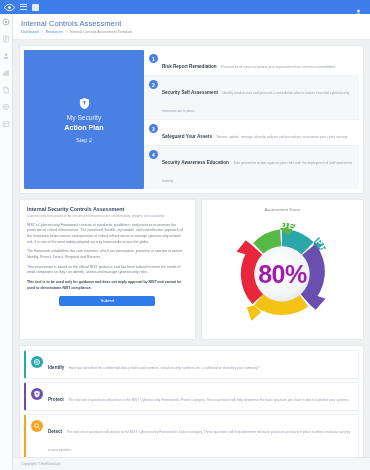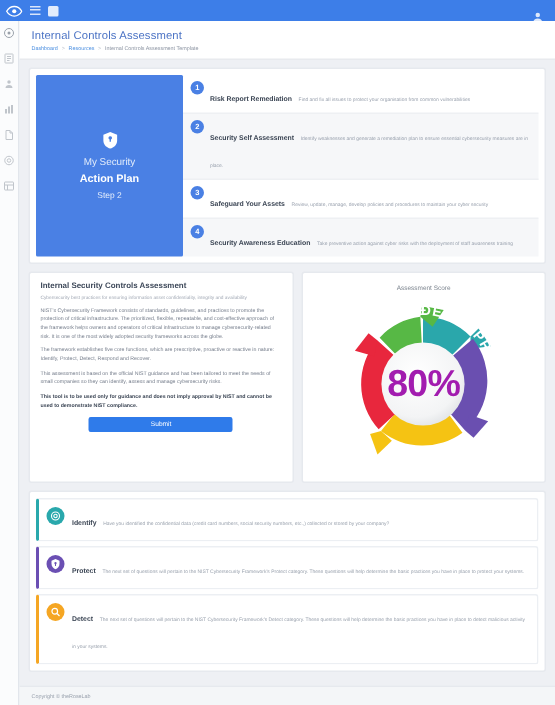--- a/index.html
+++ b/index.html
@@ -55,21 +55,21 @@
   .crumb-cur { color: #8d95a3; }
 
   .scroll { flex: 1; overflow: hidden; padding: 5px 6px 0 6px; }
 
   
   .card { background: #fff; border: 1px solid #e6e9ee; border-radius: 2px; }
 
   
   .plan-card { display: flex; padding: 4px; margin-bottom: 5px; }
   .plan-left {
-    width: 98px; background: #4a80e4; border-radius: 1px;
+    width: 120px; background: #4a80e4; border-radius: 1px;
     display: flex; flex-direction: column; align-items: center; justify-content: center;
     color: #fff; padding: 8px 4px;
   }
   .shield { width: 11px; height: 13px; margin-bottom: 5px; }
   .plan-l1 { font-size: 6.6px; color: #e3ecfb; line-height: 1.35; }
   .plan-l2 { font-size: 7.2px; font-weight: bold; color: #ffffff; line-height: 1.35; margin-bottom: 5px;}
   .plan-l3 { font-size: 5.6px; color: #e7effc; }
 
   .plan-right { flex: 1; display: flex; flex-direction: column; }
   .step {

